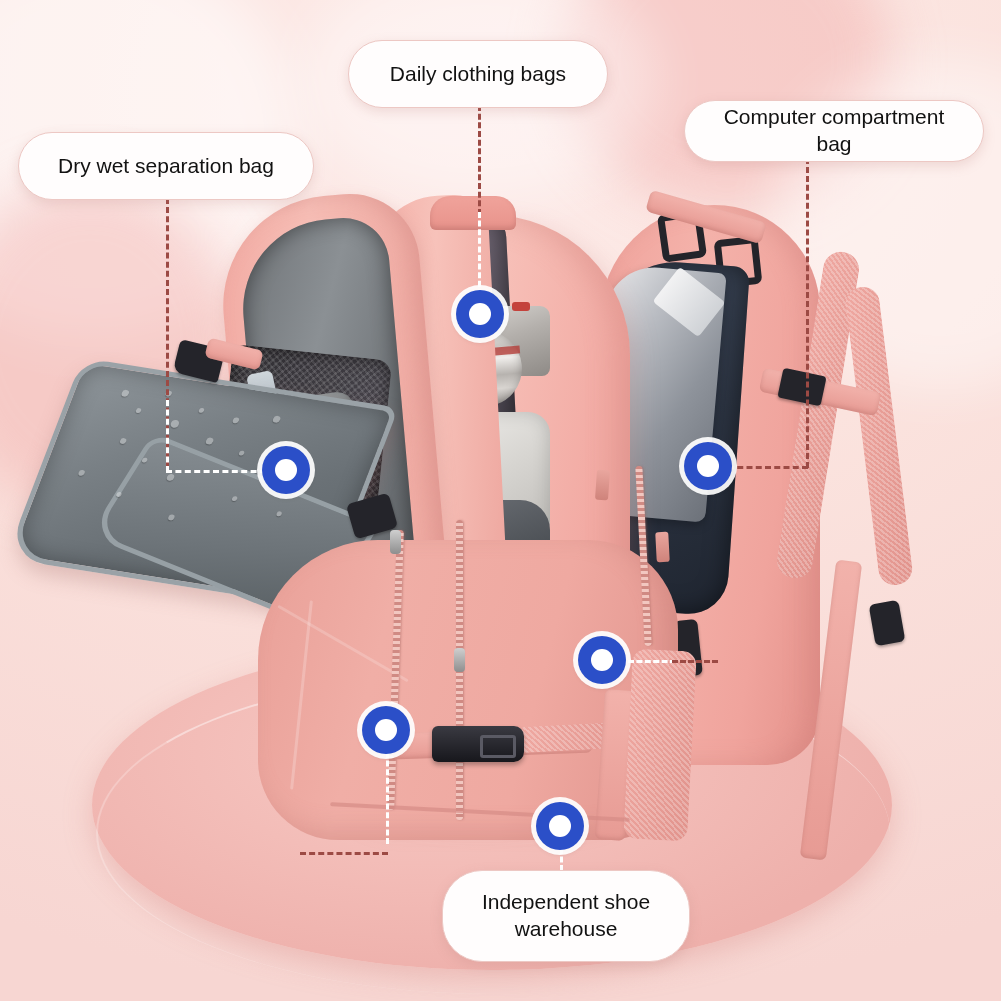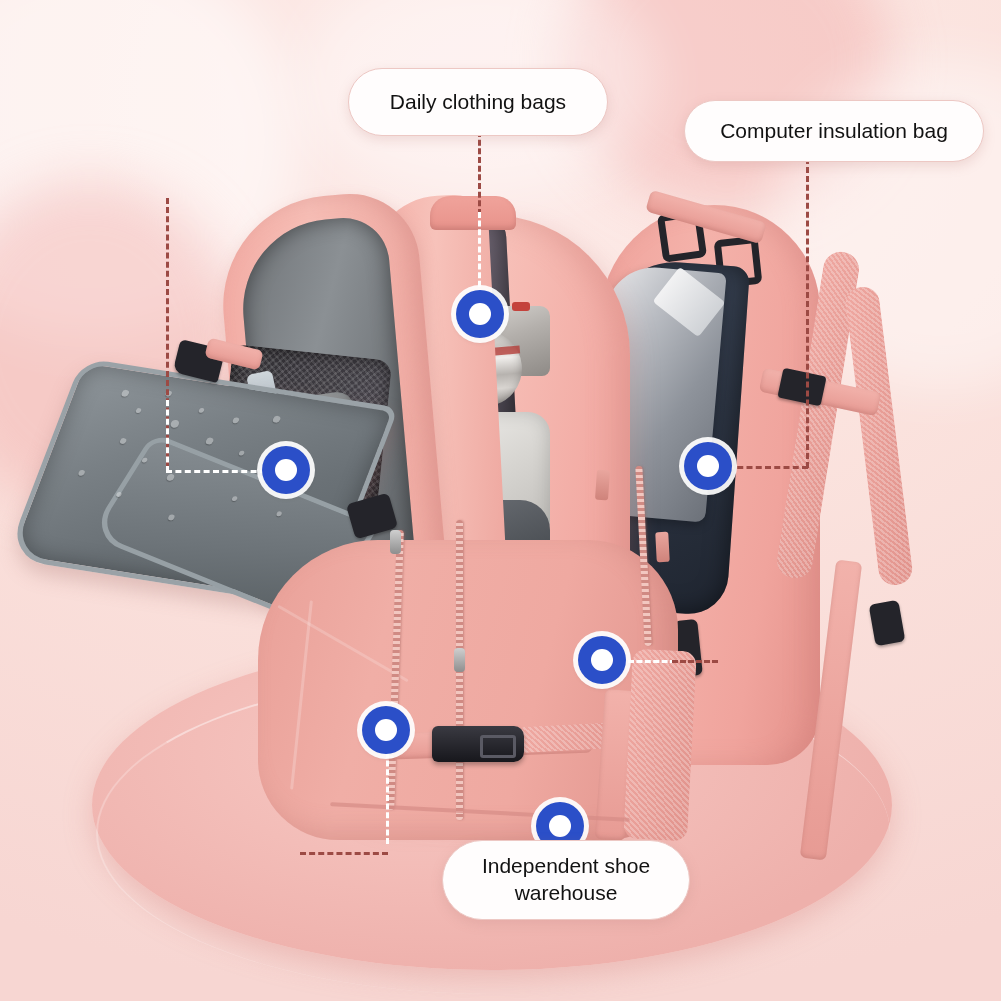--- a/index.html
+++ b/index.html
@@ -393,23 +393,24 @@
   <div class="marker" style="left:578px;top:636px;">
     <div class="core"></div>
   </div>
   <div class="marker" style="left:362px;top:706px;">
     <div class="core"></div>
   </div>
   <div class="marker" style="left:536px;top:802px;">
     <div class="core"></div>
   </div>
 
-
-  <div class="callout" style="left:348px;top:40px;width:260px;height:68px;margin-top:28px;">Daily clothing bags</div>
-
-  <div class="callout" style="left:684px;top:100px;width:300px;height:62px;">Computer insulation bag</div>
-
-
-
-  <div class="callout" style="left:442px;top:840px;width:248px;height:80px;">Independent shoe
+  <div class="callout" style="left:18px;top:132px;width:296px;height:68px;">Dry wet separation bag</div>
+
+  <div class="callout" style="left:348px;top:40px;width:260px;height:68px;">Daily clothing bags</div>
+
+  <div class="callout" style="left:684px;top:100px;width:300px;height:62px;">Computer compartment bag</div>
+
+
+
+  <div class="callout" style="left:442px;top:870px;width:248px;height:92px;">Independent shoe
 warehouse</div>
 
 </div>
 
 </body></html>

